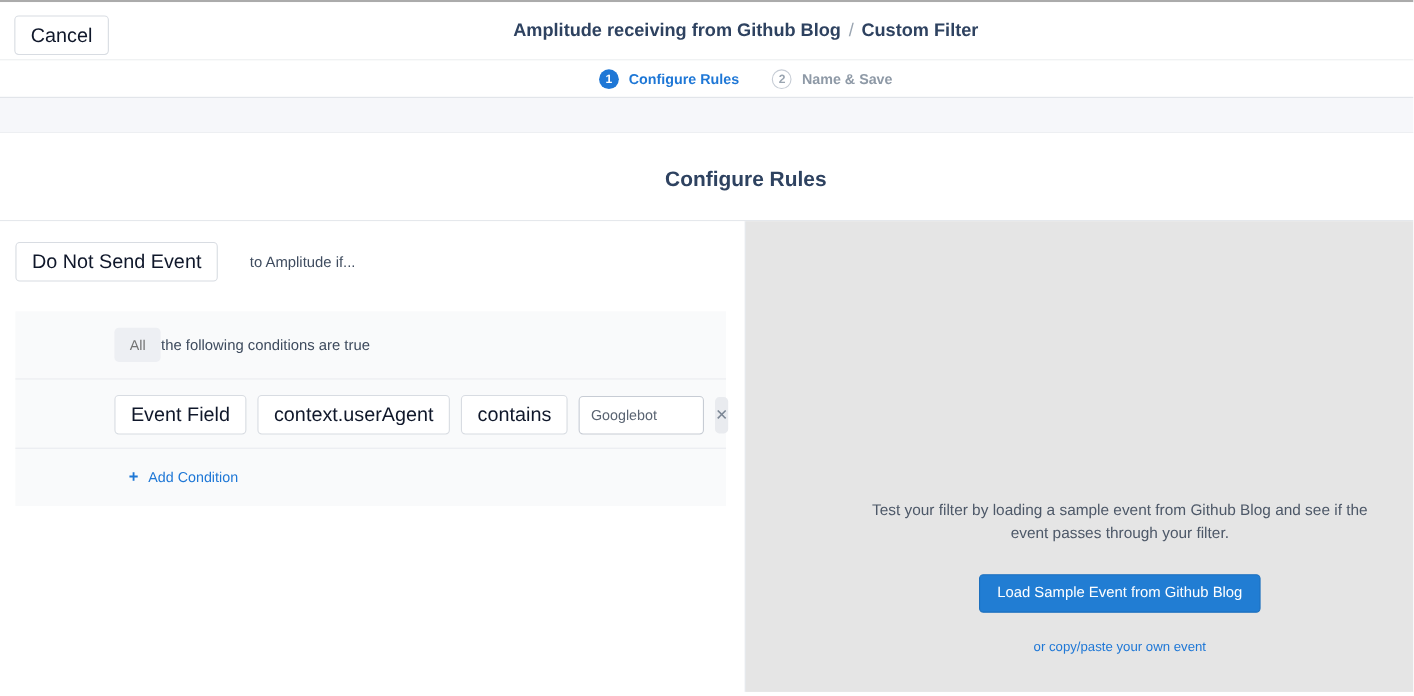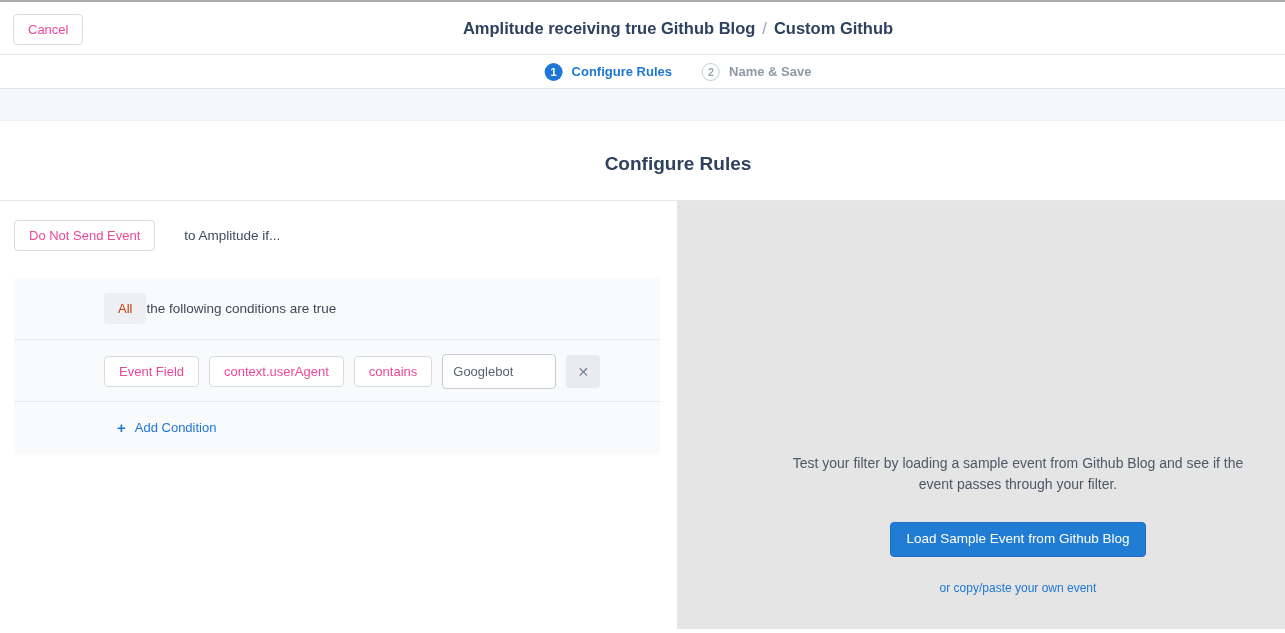--- a/index.html
+++ b/index.html
@@ -19,22 +19,22 @@
     background: #fff;
     border-bottom: 1px solid #e7e9ec;
   }
   .btn {
     display: inline-block;
     background: #fff;
     border: 1px solid #d8dce2;
     border-radius: 4px;
     padding: 8px 14px;
     font-family: "Liberation Sans", sans-serif;
-    font-size: 13px;
-    color: #ec4899;
+    font-size: 18px;
+    color: #0f172a;
     cursor: pointer;
     line-height: 1;
     white-space: nowrap;
   }
   .cancel-btn { position: absolute; left: 13px; top: 12px; }
   .breadcrumb {
     position: absolute;
     left: 678px; top: 50%;
     transform: translate(-50%, -50%);
     font-size: 16.5px;
@@ -114,21 +114,21 @@
   .group-row { border-bottom: 1px solid #e9ebef; }
   .group-row:last-child { border-bottom: none; }
   .operator-row { display: flex; align-items: center; padding: 15px 0 15px 90px; }
   .chip {
     background: #edeff3;
     border: none;
     border-radius: 4px;
     padding: 9px 14px;
     font-family: "Liberation Sans", sans-serif;
     font-size: 13px;
-    color: #c2410c;
+    color: #737373;
     cursor: pointer;
     line-height: 1;
   }
   .row-text { font-size: 13.5px; color: #3d4a5d; }
 
   .condition-row { display: flex; align-items: center; gap: 10px; padding: 14px 0 12px 90px; }
   .value-input {
     width: 114px;
     padding: 9px 10px;
     border: 1px solid #c7ccd4;
@@ -200,21 +200,21 @@
   }
 </style>
 </head>
 <body>
 
 <div class="top-line"></div>
 
 <header class="header">
   <button class="btn cancel-btn">Cancel</button>
   <div class="breadcrumb">
-    <span>Amplitude receiving true Github Blog</span><span class="sep">/</span><span>Custom Github</span>
+    <span>Amplitude receiving from Github Blog</span><span class="sep">/</span><span>Custom Filter</span>
   </div>
 </header>
 
 <nav class="stepper">
   <div class="steps">
     <div class="step active">
       <span class="step-circle">1</span>
       <span class="step-label">Configure Rules</span>
     </div>
     <div class="step inactive">

